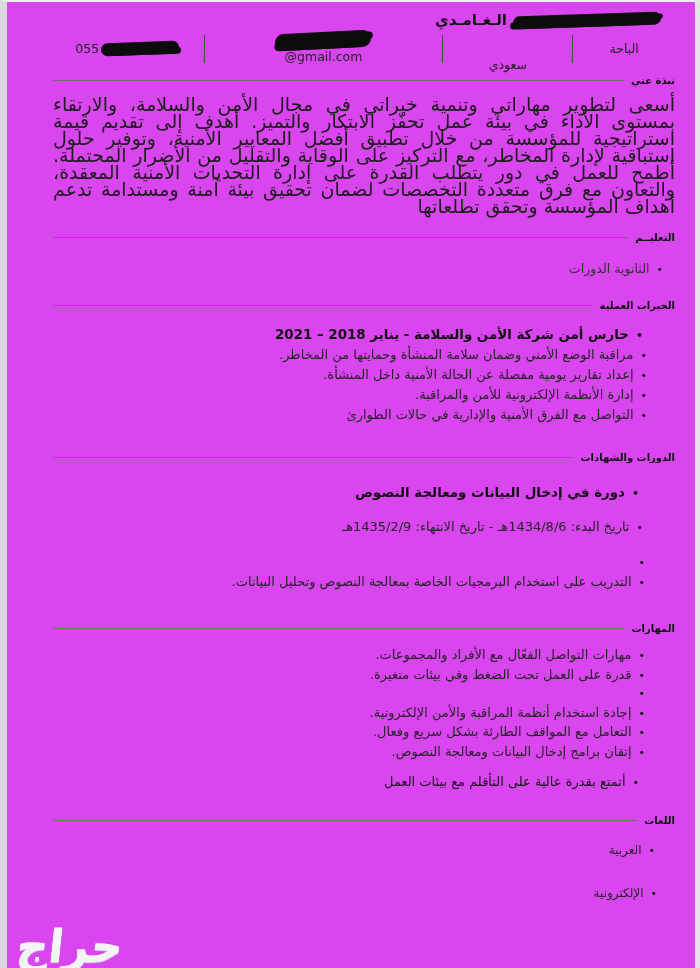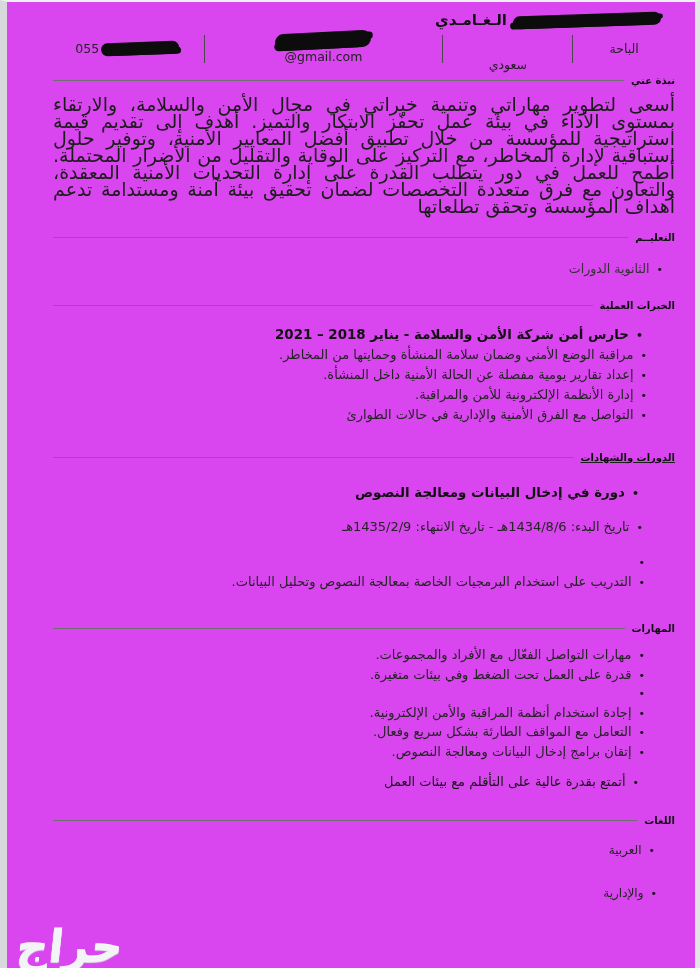--- a/index.html
+++ b/index.html
@@ -51,21 +51,21 @@
   .dot { font-size: 11px; color: #111; flex: 0 0 auto; }
   .bullet-row.bold { font-weight: bold; font-size: 13.4px; color: #121212; }
 
   .edu-head { margin-top: 12px; }
   .edu-item { margin-top: 12px; margin-right: 12px; font-size: 12.6px; color: #333; }
 
   .exp-head { margin-top: 16px; }
   .exp-job  { margin-top: 10px; margin-right: 32px; }
   .exp-item { margin-right: 28px; }
 
-  .crs-head { margin-top: 22px; text-decoration: underline; }
+  .crs-head { margin-top: 22px; }
   .crs-title { margin-top: 16px; margin-right: 36px; }
   .crs-date  { margin-top: 14px; margin-right: 32px; }
   .crs-b1    { margin-top: 16px; margin-right: 30px; }
   .crs-b2    { margin-right: 30px; }
 
   .skl-head { margin-top: 26px; }
   .skl-first { margin-top: 8px; }
   .skl-item { margin-right: 30px; line-height: 18.5px; }
   .skl-extra { margin-top: 10px; margin-right: 36px; color: #161616; }
 
@@ -218,20 +218,20 @@
       <div class="sec-head lng-head">
         <h2>اللغات</h2>
         <div class="rule"></div>
       </div>
       <div class="bullet-row lng-ar">
         <span class="dot">•</span>
         <span>العربية</span>
       </div>
       <div class="bullet-row lng-en">
         <span class="dot">•</span>
-        <span>والإدارية</span>
+        <span>الإلكترونية</span>
       </div>
     </section>
 
   </div>
 
   <div class="watermark">حراج</div>
 </div>
 
 </body></html>

